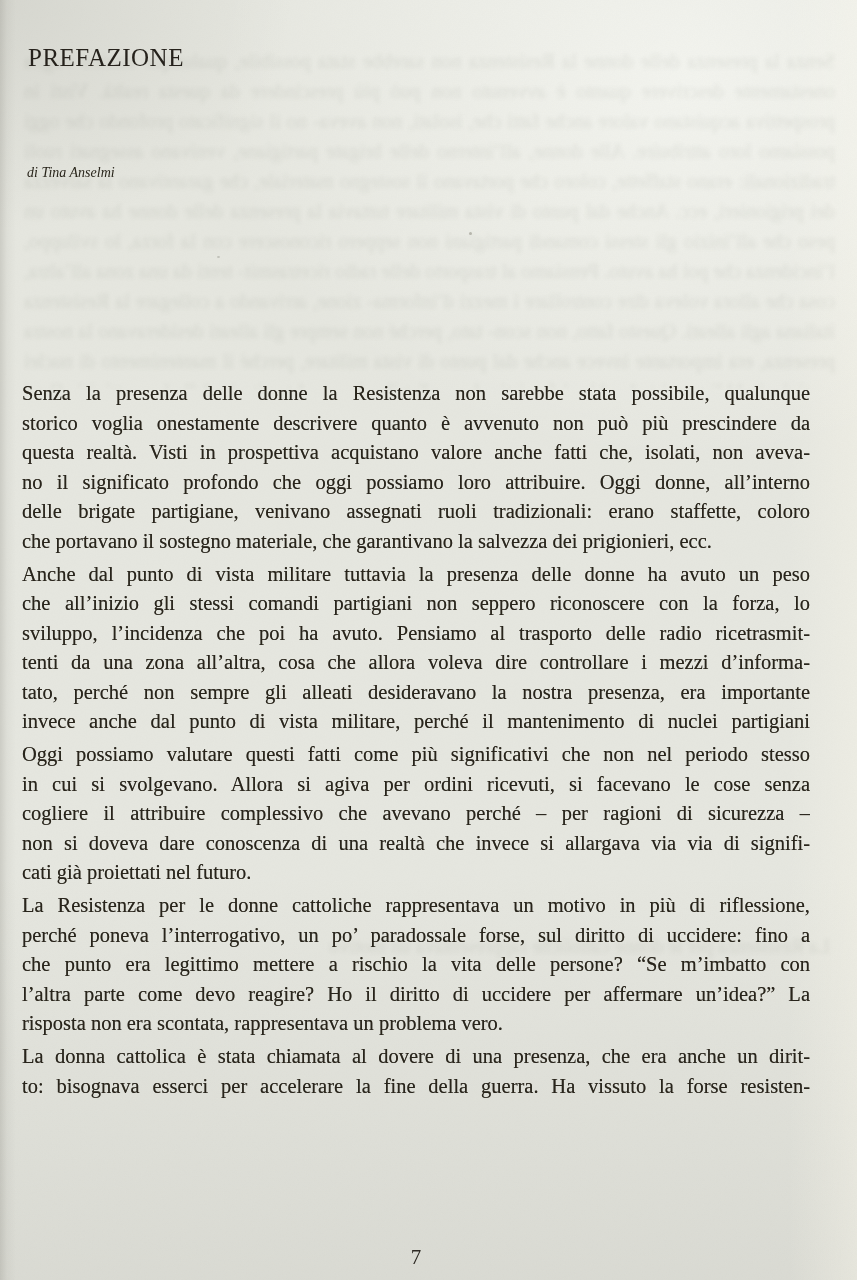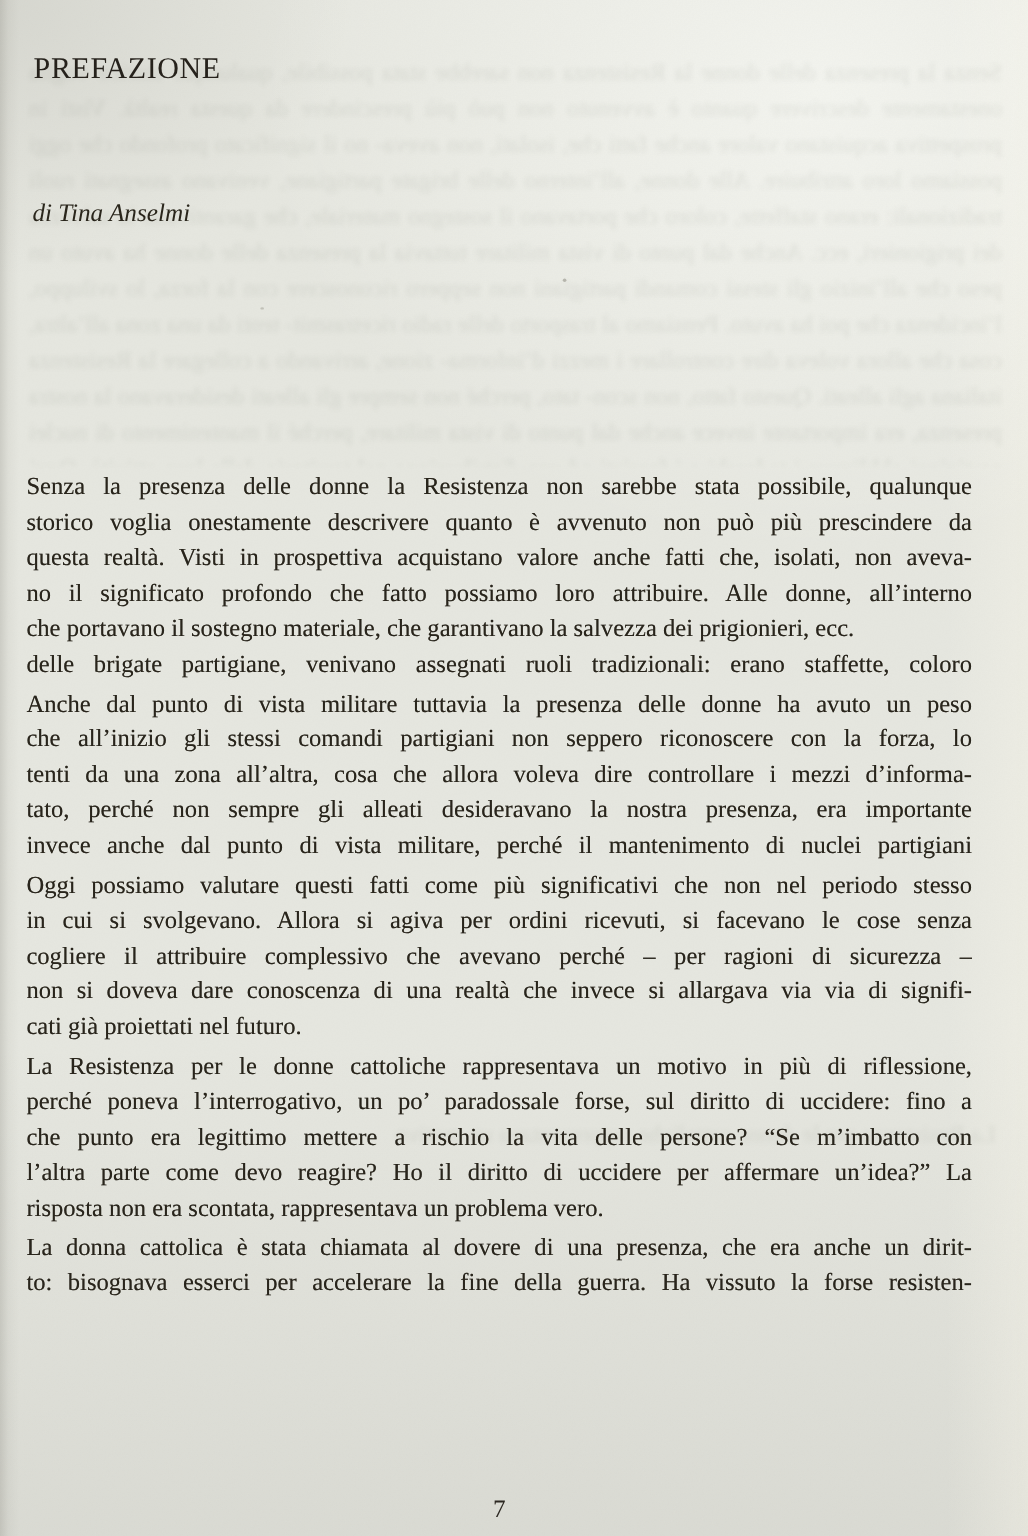--- a/index.html
+++ b/index.html
@@ -46,25 +46,25 @@
     white-space: nowrap;
     pointer-events: none;
   }
   .title {
     position: absolute; left: 28px; top: 44px;
     font-size: 25px; letter-spacing: 0.5px;
     color: #231f19;
   }
   .author {
     position: absolute; left: 27px; top: 165px;
-    font-size: 21px; font-style: italic;
+    font-size: 14px; font-style: italic;
     color: #272319;
   }
   .body-text {
-    position: absolute; left: 22px; top: 392px; width: 788px;
+    position: absolute; left: 22px; top: 379px; width: 788px;
     font-size: 20.5px; line-height: 29.5px;
     color: #262219;
     text-shadow: 0 0 0.4px rgba(38,34,25,0.55);
   }
   .para { margin: 0 0 3.5px 0; }
   .para:last-child { margin-bottom: 0; }
   .bline {
     height: 29.5px; overflow: hidden;
     text-align: justify;
     text-align-last: justify;
@@ -92,27 +92,28 @@
 
   <div class="title">PREFAZIONE</div>
 
   <div class="author">di Tina Anselmi</div>
 
   <div class="body-text">
       <div class="para">
         <div class="bline">Senza la presenza delle donne la Resistenza non sarebbe stata possibile, qualunque</div>
         <div class="bline">storico voglia onestamente descrivere quanto è avvenuto non può più prescindere da</div>
         <div class="bline">questa realtà. Visti in prospettiva acquistano valore anche fatti che, isolati, non aveva-</div>
-        <div class="bline">no il significato profondo che fatto possiamo loro attribuire. Alle donne, all’interno</div>
+        <div class="bline">no il significato profondo che oggi possiamo loro attribuire. Oggi donne, all’interno</div>
+        <div class="bline">delle brigate partigiane, venivano assegnati ruoli tradizionali: erano staffette, coloro</div>
         <div class="bline plast">che portavano il sostegno materiale, che garantivano la salvezza dei prigionieri, ecc.</div>
-        <div class="bline">delle brigate partigiane, venivano assegnati ruoli tradizionali: erano staffette, coloro</div>
       </div>
       <div class="para">
         <div class="bline">Anche dal punto di vista militare tuttavia la presenza delle donne ha avuto un peso</div>
         <div class="bline">che all’inizio gli stessi comandi partigiani non seppero riconoscere con la forza, lo</div>
+        <div class="bline">sviluppo, l’incidenza che poi ha avuto. Pensiamo al trasporto delle radio ricetrasmit-</div>
         <div class="bline">tenti da una zona all’altra, cosa che allora voleva dire controllare i mezzi d’informa-</div>
         <div class="bline">tato, perché non sempre gli alleati desideravano la nostra presenza, era importante</div>
         <div class="bline">invece anche dal punto di vista militare, perché il mantenimento di nuclei partigiani</div>
       </div>
       <div class="para">
         <div class="bline">Oggi possiamo valutare questi fatti come più significativi che non nel periodo stesso</div>
         <div class="bline">in cui si svolgevano. Allora si agiva per ordini ricevuti, si facevano le cose senza</div>
         <div class="bline">cogliere il attribuire complessivo che avevano perché – per ragioni di sicurezza –</div>
         <div class="bline">non si doveva dare conoscenza di una realtà che invece si allargava via via di signifi-</div>
         <div class="bline plast">cati già proiettati nel futuro.</div>

